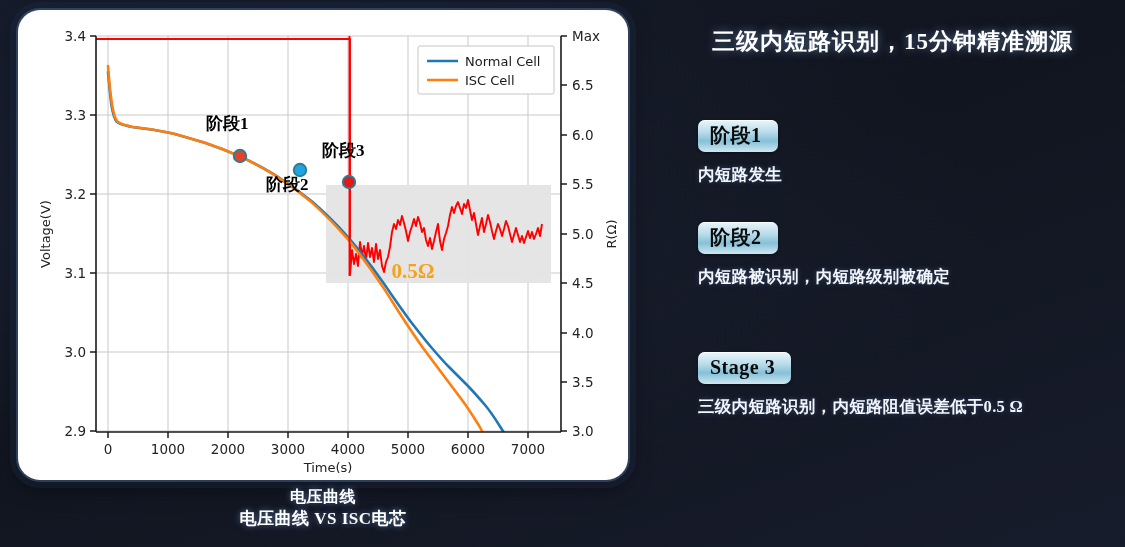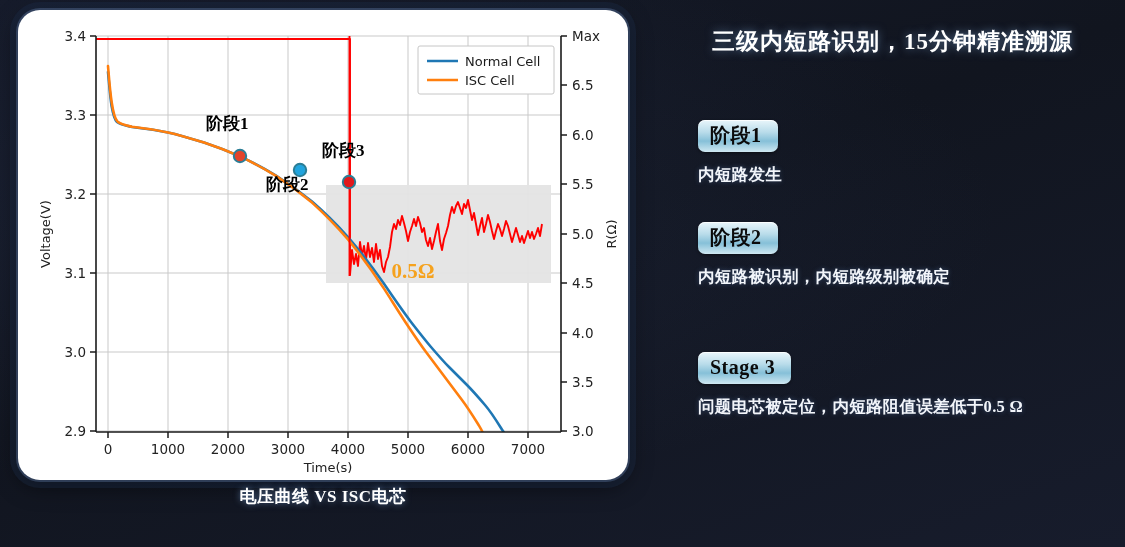--- a/index.html
+++ b/index.html
@@ -250,33 +250,34 @@
       <rect x="400" y="36" width="136" height="48" fill="#ffffff" stroke="#c6c6c6" stroke-width="1" rx="2"></rect>
       <line x1="409" y1="51" x2="440" y2="51" stroke="#1f77b4" stroke-width="2.6"></line>
       <text class="legend-text" x="447" y="56">Normal Cell</text>
       <line x1="409" y1="70" x2="440" y2="70" stroke="#ff7f0e" stroke-width="2.6"></line>
       <text class="legend-text" x="447" y="75">ISC Cell</text>
     </g>
   </svg>
 </div>
 
 <div id="caption">
+  <div class="cap-main">电压曲线</div>
   <div class="cap-sub">电压曲线 VS ISC电芯</div>
 </div>
 
 <div id="right-panel">
   <div id="headline">三级内短路识别，15分钟精准溯源</div>
 
   <div class="stage-block" id="stage-block-0">
     <span class="stage-badge">阶段1</span>
     <div class="stage-desc">内短路发生</div>
   </div>
 
   <div class="stage-block" id="stage-block-1">
     <span class="stage-badge">阶段2</span>
     <div class="stage-desc">内短路被识别，内短路级别被确定</div>
   </div>
 
   <div class="stage-block" id="stage-block-2">
     <span class="stage-badge">Stage 3</span>
-    <div class="stage-desc">问题电芯被定位，内短路阻值误差低于0.5 Ω</div>
+    <div class="stage-desc">三级内短路识别，内短路阻值误差低于0.5 Ω</div>
   </div>
 </div>
 
 </body></html>

